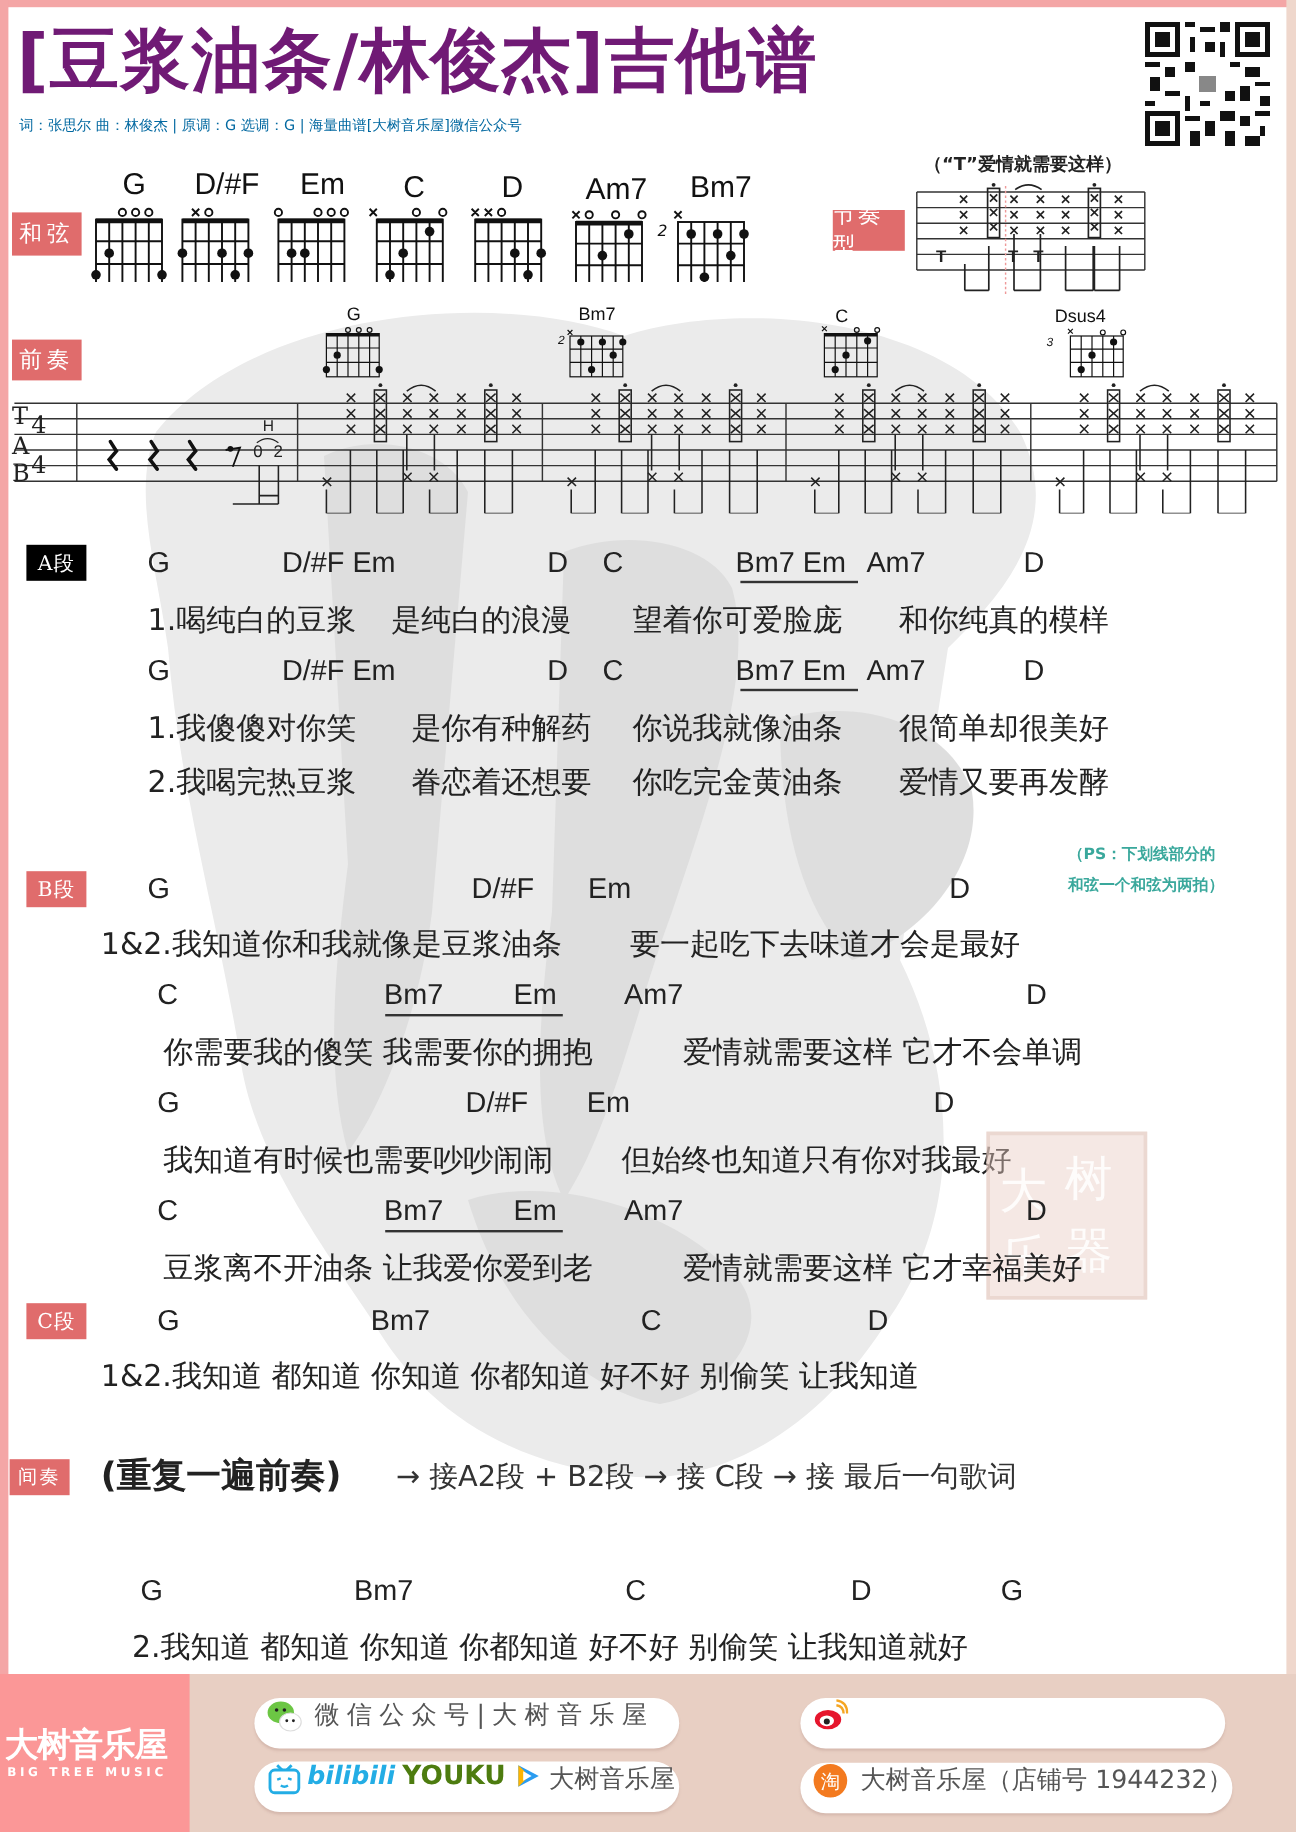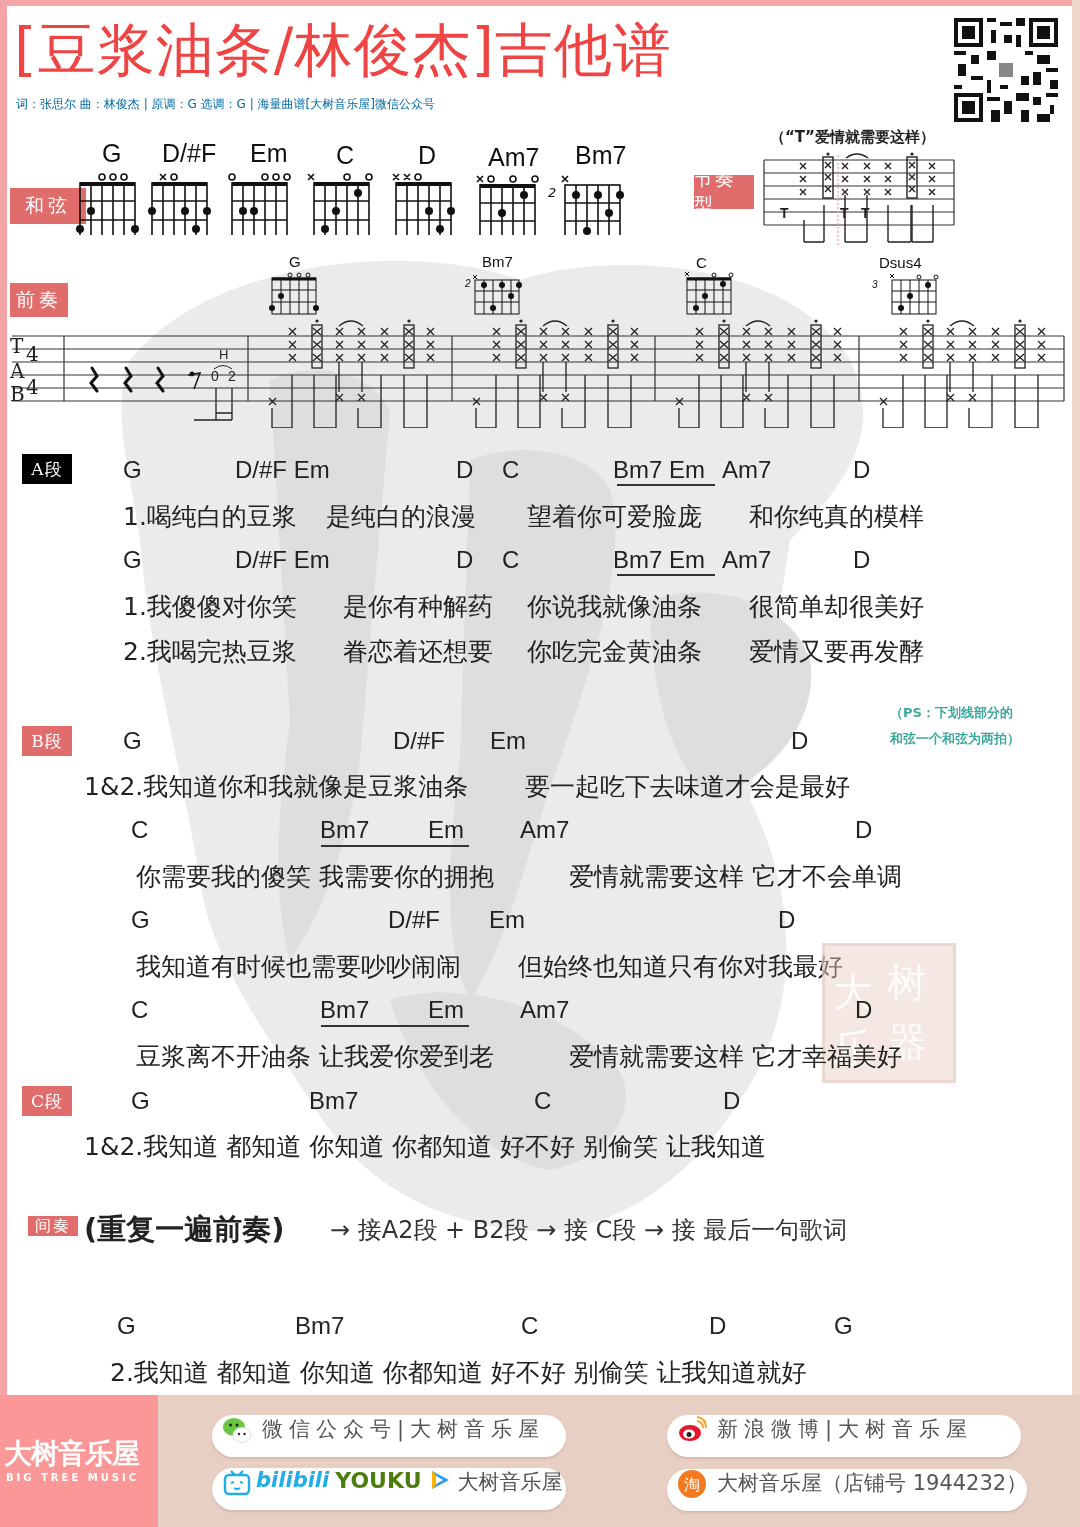--- a/index.html
+++ b/index.html
@@ -5,21 +5,21 @@
   * { box-sizing: border-box; margin: 0; padding: 0; }
   html, body { width: 1080px; height: 1527px; background: #ffffff; overflow: hidden; }
   body { position: relative; font-family: "DejaVu Sans", "Liberation Sans", sans-serif; color: #222; }
 
   .frame-top { position: absolute; left: 0; top: 0; width: 1080px; height: 6px; background: #f4a6a6; }
   .frame-left { position: absolute; left: 0; top: 0; width: 7px; height: 1395px; background: #f4a6a6; }
   .frame-right { position: absolute; right: 0; top: 0; width: 8px; height: 1395px; background: #efd7cc; }
 
   .watermark { position: absolute; left: 90px; top: 240px; width: 900px; height: 1040px; pointer-events: none; }
 
-  .title { position: absolute; left: 14px; top: 12px; font-size: 58px; font-weight: normal; letter-spacing: 1px; color: #ef4444; font-family: "DejaVu Sans", sans-serif; }
+  .title { position: absolute; left: 14px; top: 12px; font-size: 58px; font-weight: bold; letter-spacing: 1px; color: #701a75; font-family: "DejaVu Sans", sans-serif; }
   .subtitle { position: absolute; left: 16px; top: 96px; font-size: 12px; color: #0369a1; }
 
   .qr { position: absolute; left: 953px; top: 18px; width: 106px; height: 104px; }
 
   .tag { position: absolute; background: #e06c6c; color: #fff; font-size: 19px; display: flex; align-items: center; justify-content: center; letter-spacing: 4px; font-family: "DejaVu Serif", serif; }
   .tag.dark { background: #000000; letter-spacing: 1px; }
 
   .chord-diagram { position: absolute; }
 
   .rhythm-note { position: absolute; left: 770px; top: 128px; font-size: 15px; font-weight: bold; color: #222; }
@@ -106,21 +106,21 @@
     <rect x="16" y="22" width="2" height="3"></rect>
       <rect x="20" y="23" width="3" height="2"></rect>
       <rect x="23" y="21" width="1" height="2"></rect>
     <rect x="16" y="14" width="2" height="2"></rect>
       <rect x="11" y="16" width="2" height="1"></rect>
   </g>
   <rect x="10" y="10" width="5" height="5" fill="#fff"></rect>
   <rect x="10.8" y="10.8" width="3.4" height="3.4" fill="#888"></rect>
 </svg>
 
-<div class="tag" style="left:10px; top:188px; width:76px; height:36px;">和弦</div>
+<div class="tag" style="left:10px; top:177px; width:58px; height:36px;">和弦</div>
 
 <svg class="chord-diagram" style="left:70px; top:135px;" width="590" height="100" viewBox="0 0 590 100">
   <g font-family="Liberation Sans, sans-serif" font-size="25" fill="#111">
     <text x="32" y="27">G</text>
     <text x="92" y="27">D/#F</text>
     <text x="180" y="27">Em</text>
     <text x="266" y="29">C</text>
     <text x="348" y="29">D</text>
     <text x="418" y="31">Am7</text>
     <text x="505" y="29">Bm7</text>
@@ -549,21 +549,21 @@
 <div class="chord-line" style="left:0; top:1087px;">
   <span style="left:131px">G</span>
   <span style="left:309px">Bm7</span>
   <span style="left:534px">C</span>
   <span style="left:723px">D</span>
 </div>
 <div class="lyric-line" style="left:0; top:1130px;">
   <span style="left:84px">1&amp;2.我知道 都知道 你知道 你都知道 好不好 别偷笑 让我知道</span>
 </div>
 
-<div class="tag" style="left:28px; top:1216px; width:50px; height:20px; font-size:16px; letter-spacing:2px;">间奏</div>
+<div class="tag" style="left:8px; top:1216px; width:50px; height:30px; font-size:16px; letter-spacing:2px;">间奏</div>
 <div class="interlude-main">(重复一遍前奏)</div>
 <div class="interlude-flow">→ 接A2段 + B2段  → 接 C段 → 接 最后一句歌词</div>
 
 <div class="chord-line" style="left:0; top:1312px;">
   <span style="left:117px">G</span>
   <span style="left:295px">Bm7</span>
   <span style="left:521px">C</span>
   <span style="left:709px">D</span>
   <span style="left:834px">G</span>
 </div>
@@ -606,21 +606,20 @@
   </div>
 
   <div class="pill" style="left:667px; top:20px; width:354px;">
     <svg class="pill-icon" viewBox="0 0 30 30">
       <ellipse cx="13" cy="18" rx="11" ry="8" fill="#e6162d"></ellipse>
       <ellipse cx="12" cy="19" rx="6" ry="4.5" fill="#fff"></ellipse>
       <circle cx="12" cy="19.5" r="2.5" fill="#222"></circle>
       <path d="M20 6 q 6 1 6 7" stroke="#f5a623" stroke-width="2" fill="none"></path>
       <path d="M20 2 q 9 1 9 11" stroke="#f5a623" stroke-width="2" fill="none"></path>
     </svg>
-    <span class="pill-text spaced">新浪微博|大树音乐屋</span>
   </div>
 
   <div class="pill" style="left:667px; top:74px; width:360px;">
     <svg class="pill-icon" viewBox="0 0 30 30">
       <circle cx="15" cy="15" r="14" fill="#f37a1f"></circle>
       <text x="15" y="21" font-size="16" text-anchor="middle" fill="#fff" font-family="DejaVu Sans, sans-serif">淘</text>
     </svg>
     <span class="pill-text">大树音乐屋（店铺号 1944232）</span>
   </div>
 </div>

